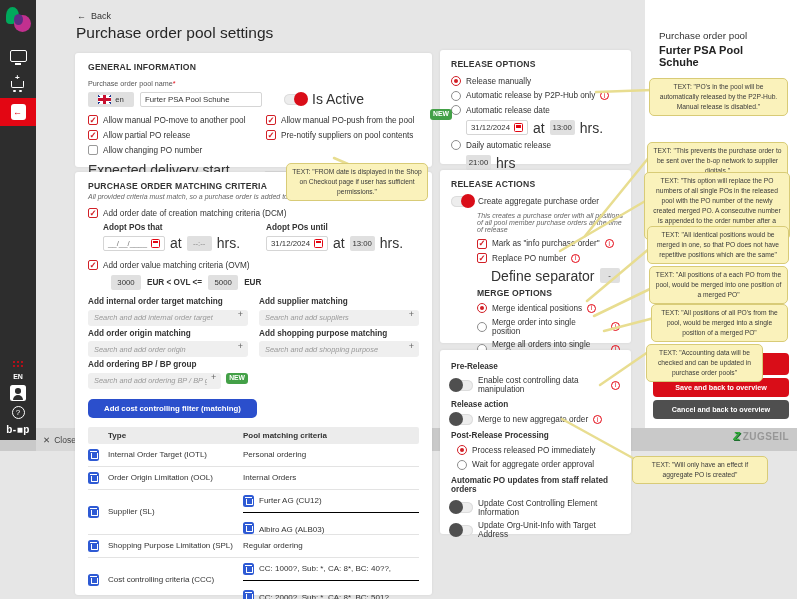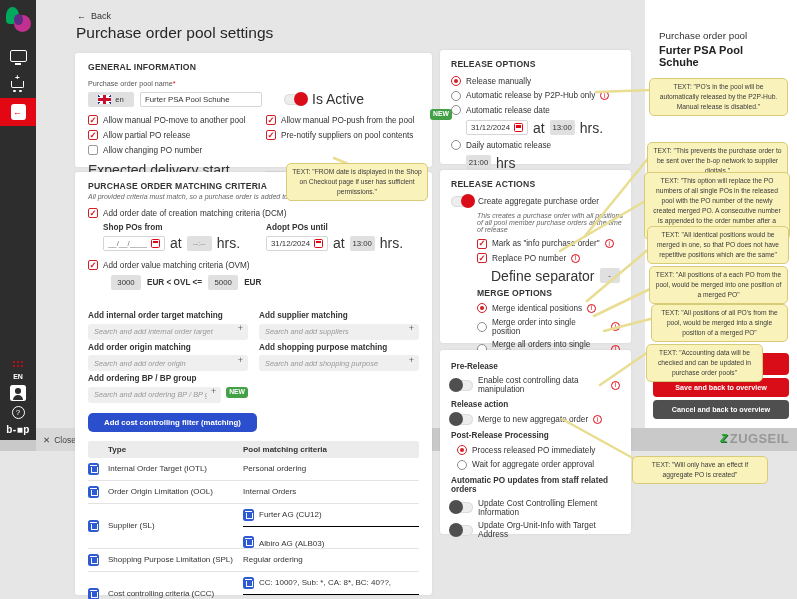--- a/index.html
+++ b/index.html
@@ -6,21 +6,21 @@
   html,body { width:797px; height:599px; }
   body { position:relative; background:#e6e6e6; font-family:"Liberation Sans", sans-serif; color:#333; overflow:hidden; }
 
   
   .footer-band { position:absolute; left:0; top:428px; width:797px; height:23px; background:#c9c9c9; z-index:2; }
   .close-tab { position:absolute; left:36px; top:428px; width:52px; height:23px; background:#d8d8d8; border-right:1px solid #bbb;
     display:flex; align-items:center; gap:4px; padding-left:7px; font-size:8.5px; color:#444; z-index:3; cursor:pointer; }
   .brand-foot { position:absolute; right:8px; top:431px; display:flex; align-items:center; gap:3px; z-index:3; }
   .z-glyph { font-size:11px; font-weight:bold; color:#2ea836; font-style:italic; line-height:1;
     text-shadow:1px 1px 0 #1d6e2e; }
-  .z-word { font-size:13px; font-weight:bold; color:#979797; letter-spacing:.4px; }
+  .z-word { font-size:10px; font-weight:bold; color:#979797; letter-spacing:.4px; }
 
   
   .sidebar { position:absolute; left:0; top:0; width:36px; height:440px; background:#2d2d2d; z-index:20; }
   .sb-logo { position:relative; width:26px; height:26px; margin:6px auto 10px; }
   .sb-logo .leaf { position:absolute; left:1px; top:1px; width:13px; height:17px; background:#00a95c; border-radius:50% 50% 50% 4px; }
   .sb-logo .bloom { position:absolute; right:0; bottom:0; width:17px; height:17px; background:#c2308f; border-radius:50%; }
   .sb-logo .core { position:absolute; left:9px; top:8px; width:9px; height:11px; background:#5c2d83; border-radius:50%; }
   .sb-item { width:36px; height:28px; display:flex; align-items:center; justify-content:center; cursor:pointer; }
   .sb-item.active { background:#e30613; }
   .icn-monitor { width:17px; height:12px; border:1.5px solid #fff; border-radius:2px; position:relative; }
@@ -79,21 +79,21 @@
       linear-gradient(#c8102e,#c8102e), linear-gradient(#c8102e,#c8102e),
       linear-gradient(#fff,#fff), linear-gradient(#fff,#fff),
       linear-gradient(45deg, transparent 43%, #fff 43%, #fff 57%, transparent 57%),
       linear-gradient(-45deg, transparent 43%, #fff 43%, #fff 57%, transparent 57%);
     background-size:100% 3px, 3px 100%, 100% 5px, 5px 100%, 100% 100%, 100% 100%;
     background-position:center; background-repeat:no-repeat; }
 
   .grid2 { display:grid; grid-template-columns:178px 1fr; row-gap:5px; margin-top:8px; }
   .chk-row { display:flex; align-items:center; gap:5px; font-size:8.2px; }
 
-  .search-grid { display:grid; grid-template-columns:160px 160px; column-gap:11px; row-gap:3px; margin-top:21px; }
+  .search-grid { display:grid; grid-template-columns:160px 160px; column-gap:11px; row-gap:3px; margin-top:7px; }
   .search-lbl { font-size:8.2px; font-weight:bold; color:#333; }
   .search-box { position:relative; }
   .search-box input { width:100%; height:16px; background:#efefef; border:none; border-radius:3px; font-size:7.4px; font-style:italic; color:#555; padding:0 14px 0 6px; font-family:"Liberation Sans", sans-serif; }
   .search-box input::placeholder { color:#999; font-style:italic; }
   .plus { position:absolute; right:5px; top:3px; font-size:9px; color:#666; cursor:pointer; }
 
   .btn-blue { display:inline-block; background:#2b4fcc; color:#fff; font-size:7.8px; font-weight:bold; border:none; border-radius:5px; padding:5px 16px; margin:10px 0 0 0; cursor:pointer; font-family:"Liberation Sans", sans-serif; }
 
   .new-badge { background:#43a047; color:#fff; font-size:6.8px; font-weight:bold; border-radius:3px; padding:2px 3px; line-height:1; }
   .new-abs { position:absolute; left:430px; top:109px; z-index:30; }
@@ -250,21 +250,21 @@
   <div class="card-inner" style="padding:9px 13px;">
     <div class="sec-title" style="margin-bottom:2px;">PURCHASE ORDER MATCHING CRITERIA</div>
     <div class="it-note">All provided criteria must match, so a purchase order is added to the pool.</div>
 
     <div class="chk-row" style="margin-top:8px;">
       <span class="cb checked"></span>
         <span>Add order date of creation matching criteria (DCM)</span>
     </div>
     <div class="row" style="margin:5px 0 0 15px;gap:0;">
       <div style="width:163px;">
-        <div class="bold-lbl">Shop POs from</div>
+        <div class="bold-lbl">Adopt POs that</div>
         <div class="row" style="gap:5px;margin-top:3px;">
           <div class="field" style="width:62px;">
             <span style="color:#777;">__/__/____</span>
               <span class="cal"></span>
           </div>
           <span class="lbl">at</span>
           <div class="box-gray" style="width:25px;color:#888;">
               <span>--:--</span>
             </div>
           <span class="lbl">hrs.</span>

